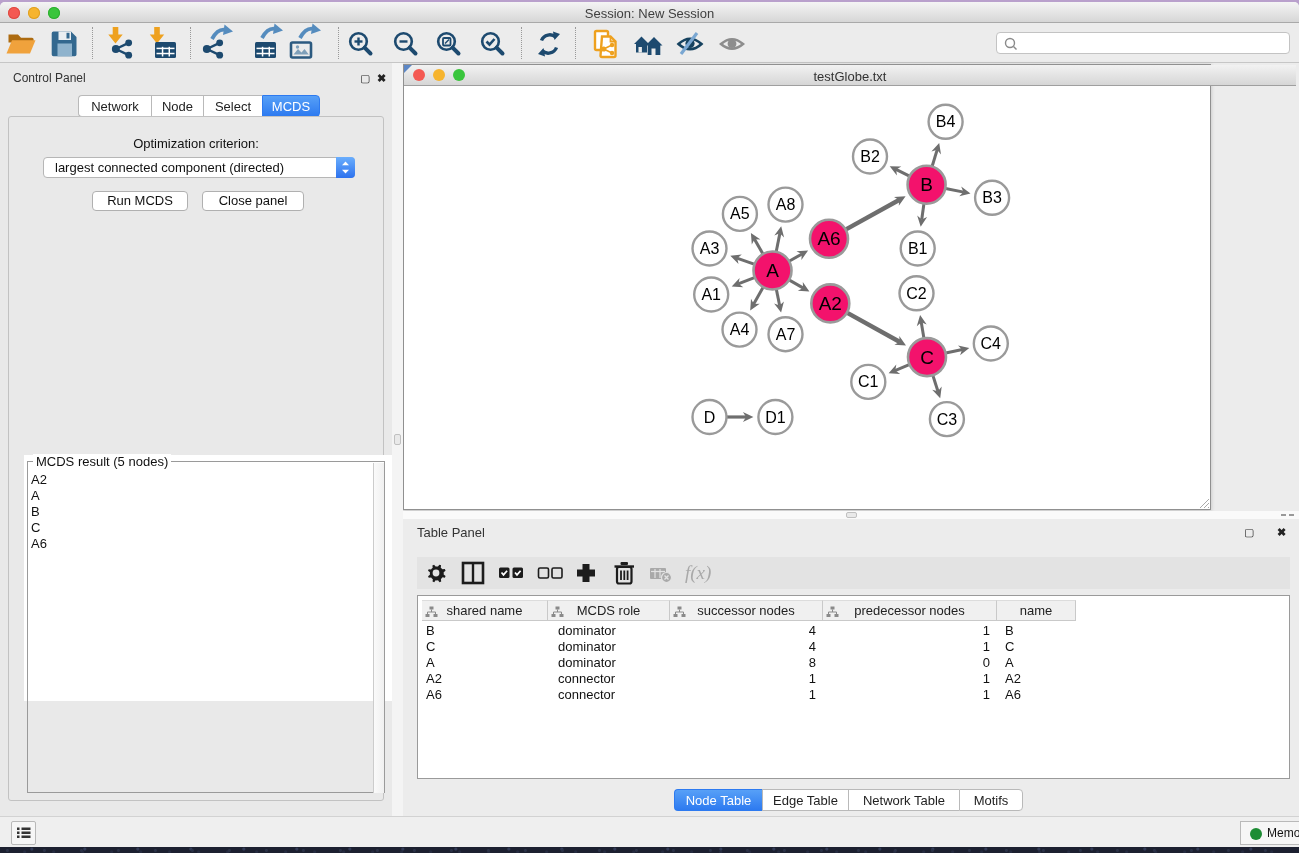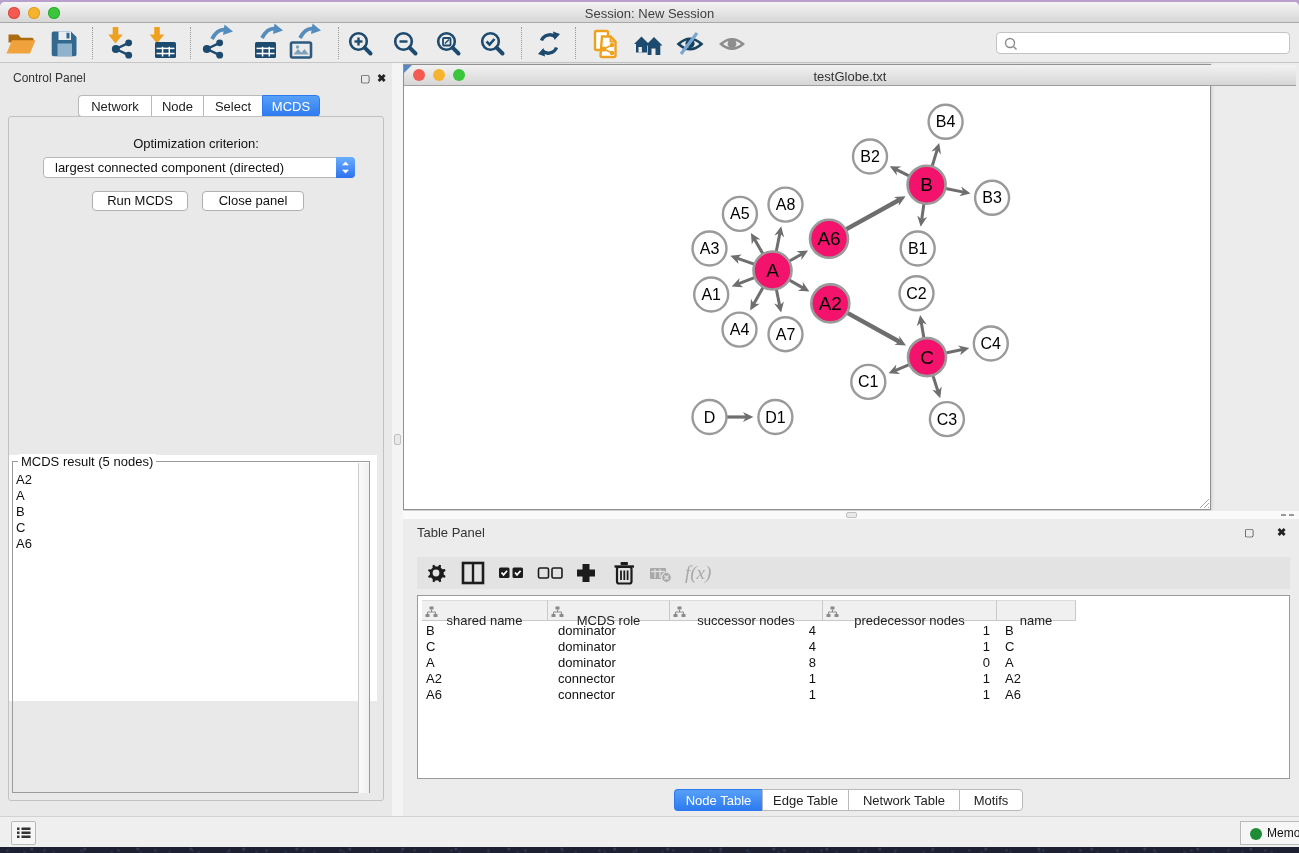--- a/index.html
+++ b/index.html
@@ -39,21 +39,21 @@
 #opt-label { position:absolute; left:0; top:136px; width:392px; text-align:center;
   font-size:13px; color:#111; }
 #dropdown { position:absolute; left:43px; top:157px; width:312px; height:21px;
   background:#fff; border:1px solid #b6b6b6; border-radius:4px;
   font-size:13px; color:#111; line-height:19px; padding-left:11px; }
 #dd-step { position:absolute; right:-1px; top:-1px; width:19px; height:21px;
   background:linear-gradient(#6aaefd,#2d72ee); border-radius:0 4px 4px 0; }
 .btn { position:absolute; height:20px; background:#ffffff;
   border:1px solid #b0b0b0; border-radius:4px; font-size:13px; color:#111;
   text-align:center; line-height:18px; }
-#resultbox { position:absolute; left:9px; top:455px; width:368px; height:246px;
+#resultbox { position:absolute; left:24px; top:455px; width:368px; height:246px;
   background:#fff; }
 #result-field { position:absolute; left:3px; top:6px; width:358px; height:332px;
   border:1px solid #9a9a9a; }
 #result-legend { position:absolute; left:5px; top:-8px; background:#fff;
   padding:0 3px; font-size:13px; color:#111; white-space:nowrap; }
 #result-items { position:absolute; left:7px; top:17px; font-size:13px; color:#111;
   line-height:16px; }
 #result-scroll { position:absolute; right:0px; top:1px; width:11px; height:330px;
   background:linear-gradient(to right,#fafafa,#f0f0f0); border-left:1px solid #ccc; }
 #gwin { left:403px; top:64px; width:808px; height:446px;
@@ -62,21 +62,21 @@
   background:linear-gradient(to bottom,#f2f2f2,#d6d6d6); border-bottom:1px solid #9f9f9f; }
 #gwin-text { position:absolute; top:4px; width:892px; text-align:center; font-size:13px; color:#333; }
 #tpanel-title { position:absolute; left:417px; top:525px; font-size:13px; color:#333; }
 #ttoolbar { position:absolute; left:417px; top:557px; width:873px; height:32px;
   background:#e3e3e3; }
 #ttable { position:absolute; left:417px; top:595px; width:873px; height:184px;
   background:#fff; border:1px solid #9a9a9a; }
 .thead { position:absolute; top:4px; height:21px; background:#f0f0f0;
   border-right:1px solid #c9c9c9; border-top:1px solid #dcdcdc; border-bottom:1px solid #c9c9c9;
   font-size:13px; color:#222; }
-.thead .hlbl { position:absolute; top:12px; width:100%; text-align:center; }
+.thead .hlbl { position:absolute; top:2px; width:100%; text-align:center; }
 .trow { position:absolute; font-size:13px; color:#111; height:16px; line-height:16px; }
 .tnum { position:absolute; font-size:13px; color:#111; height:16px; line-height:16px; text-align:right; }
 #statusbar { left:0; top:816px; width:1299px; height:31px; background:#efefef;
   border-top:1px solid #d2d2d2; }
 #sb-left { position:absolute; left:11px; top:821px; width:25px; height:24px;
   background:#f6f6f6; border:1px solid #b9b9b9; border-radius:2px; }
 #memorybtn { position:absolute; left:1240px; top:821px; width:74px; height:24px;
   background:#f6f6f6; border:1px solid #b9b9b9; font-size:12px; color:#111;
   line-height:22px; }
 #memorybtn .dot { position:absolute; left:9px; top:6px; width:12px; height:12px;

